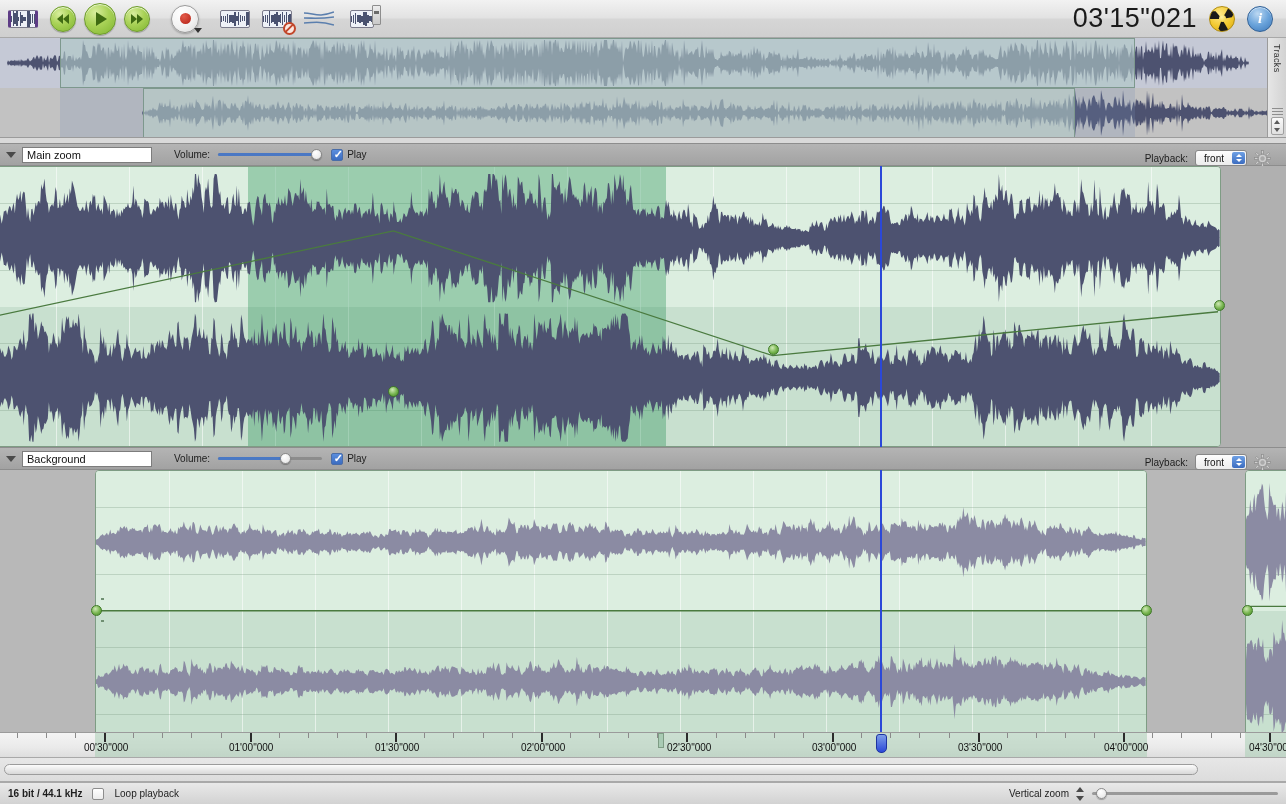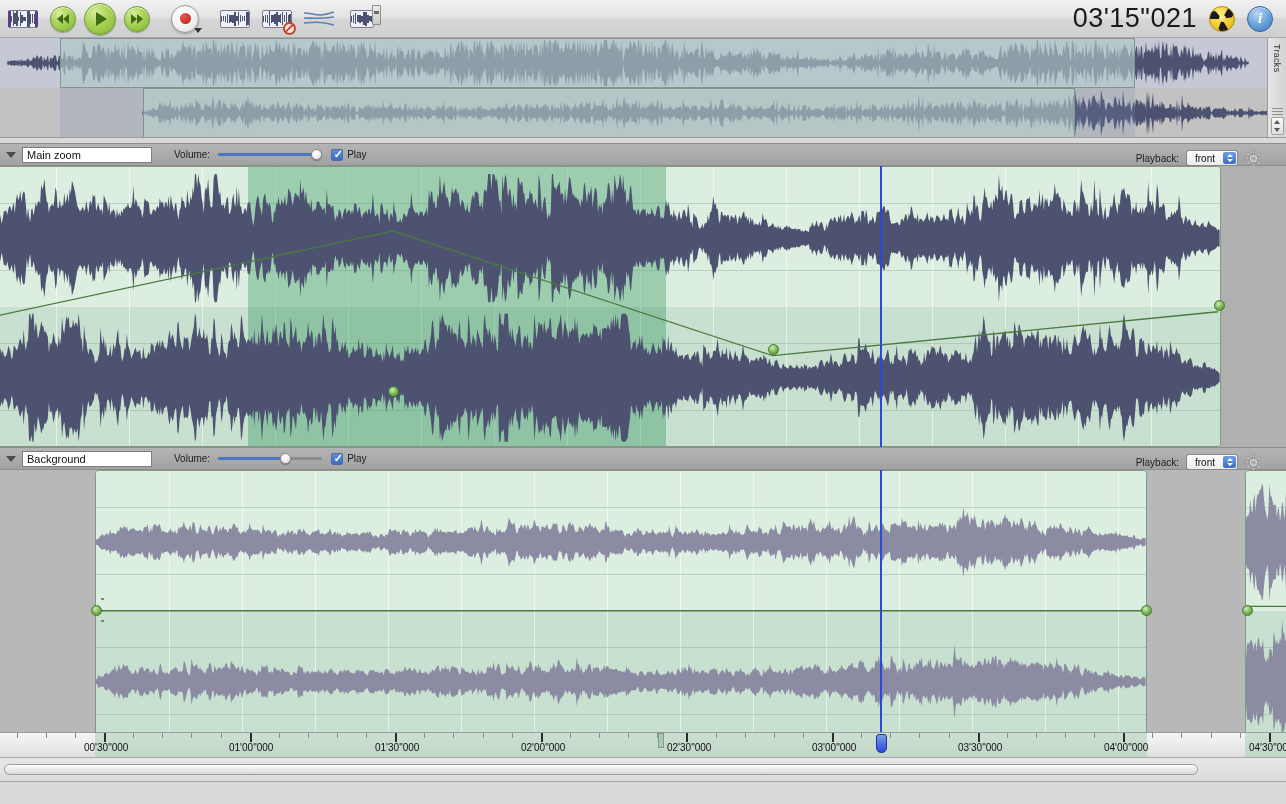--- a/index.html
+++ b/index.html
@@ -158,21 +158,21 @@
   }
   .chk-row { margin-left: 9px; display:flex; align-items:center; gap:4px; }
   .chk {
     width:12px;height:12px;border-radius:2px;border:1px solid #4a6da8;
     background: linear-gradient(#5b8ede,#3b6cc0); position:relative;
   }
   .chk:after{ content:"✓"; position:absolute; left:1.5px; top:-2px; color:#fff; font-size:11px; font-weight:bold;}
   .chk.off { background: linear-gradient(#ffffff,#ececec); border-color:#8d8d8d; }
   .chk.off:after { content:""; }
   .chk-label { font-size: 10px; color:#1d1d1d; }
-  .head-right { margin-left:auto; display:flex; align-items:center; gap:7px; padding-right:24px;margin-top:7px; }
+  .head-right { margin-left:auto; display:flex; align-items:center; gap:7px; padding-right:15px;margin-top:7px; }
   .pb-label { font-size:10px; color:#1d1d1d; }
   .popup {
     height:16px; min-width:52px; background: linear-gradient(#fdfdfd,#ececec);
     border:1px solid #878787; border-radius:3px; display:flex; align-items:center;
     font-size:10px; color:#111; padding-left:8px; padding-right:18px; position:relative;
   }
   .popup .stepper {
     position:absolute; right:1px; top:1px; bottom:1px; width:13px; border-radius:2px;
     background: linear-gradient(#6ea0e4,#3b6cc0); display:flex; flex-direction:column;
     align-items:center; justify-content:center; gap:2px;
@@ -661,14 +661,30 @@
         <span class="lbl" style="left:1249px">04'30"00</span>
       </div>
     <div class="sel-marker" id="sel-marker" style="left: 658px;"></div>
     <div class="ph-marker" id="ph-marker" style="left: 881px;"></div>
   </div>
 
   <div class="hscroll">
     <div class="thumb" style="left:4px; width:1194px;"></div>
   </div>
 
+  <div class="statusbar">
+    <span class="fmt">16 bit / 44.1 kHz</span>
+    <span class="chk off"></span>
+    <span>Loop playback</span>
+    <span class="sb-right">
+      <span>Vertical zoom</span>
+      <span class="vzoom-step">
+          <i class="up"></i>
+          <i class="dn"></i>
+        </span>
+      <span class="vzoom-slider">
+        <span class="slider-track" style="background:#9a9a9a;"></span>
+        <span class="slider-knob" id="vz-knob" style="left: 3.72px;"></span>
+      </span>
+    </span>
+  </div>
 
 </div>
 
 </body></html>

